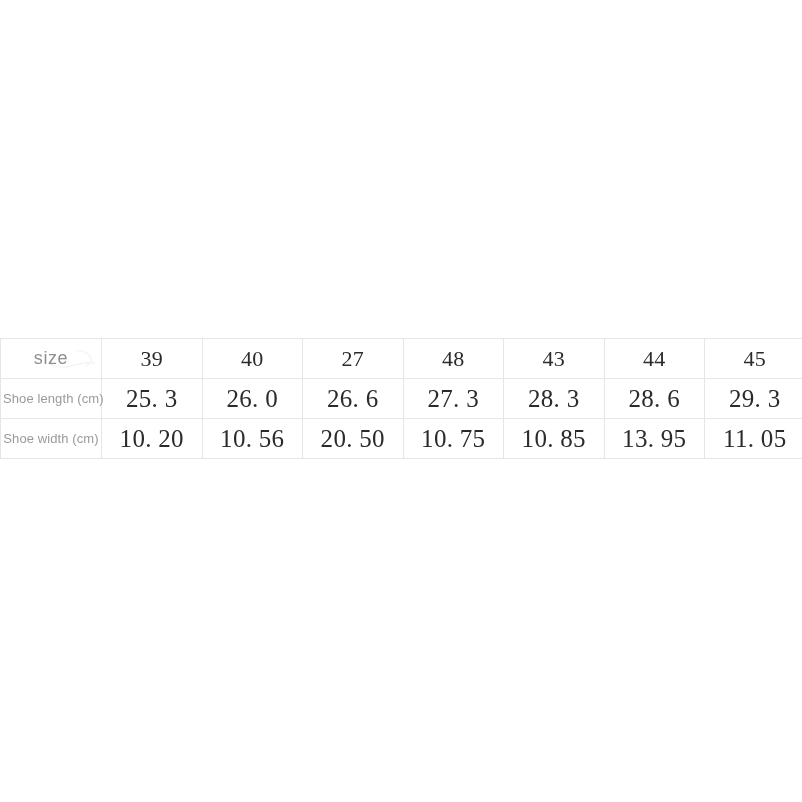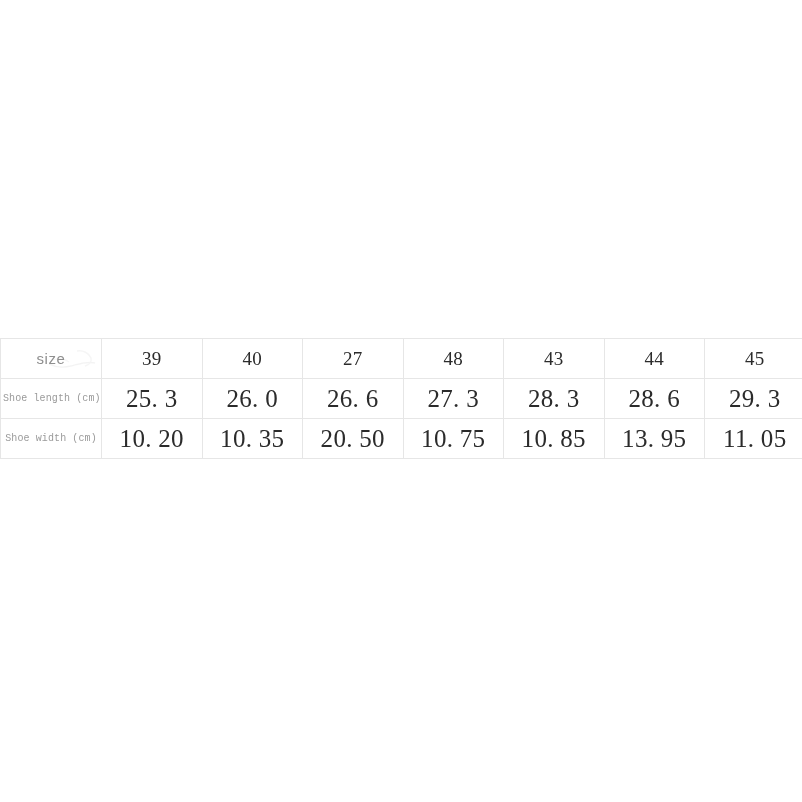--- a/index.html
+++ b/index.html
@@ -40,32 +40,32 @@
     text-align: center;
     vertical-align: middle;
     box-sizing: border-box;
     background: #ffffff;
   }
 
   
   td.row-label {
     background: #fbfbfb;
     color: #9a9a9a;
-    font-family: Liberation Mono, monospace;
-    font-size: 10px;
+    font-family: Liberation Sans, sans-serif;
+    font-size: 13px;
     letter-spacing: 0.1px;
     white-space: nowrap;
   }
 
   
   td.corner-label {
     background: #fbfbfb;
     color: #8f8f8f;
     font-family: "Liberation Sans", sans-serif;
-    font-size: 15px;
+    font-size: 18px;
     letter-spacing: 0.6px;
     position: relative;
   }
   td.corner-label .corner-text {
     position: relative;
     z-index: 2;
   }
   
   td.corner-label .corner-smudge {
     position: absolute;
@@ -82,21 +82,21 @@
 
   
   td.value-cell {
     color: #2b2b2b;
     font-family: "Liberation Serif", "DejaVu Serif", serif;
     font-size: 25px;
     letter-spacing: 0.3px;
     white-space: nowrap;
   }
   td.value-cell.head-size {
-    font-size: 19px;
+    font-size: 22px;
   }
 </style>
 </head>
 <body>
 
 <div id="size-chart-wrap">
   <table class="size-chart">
     <colgroup>
       <col class="label-col">
       <col class="data-col">
@@ -131,21 +131,21 @@
         <td class="value-cell">26. 0</td>
         <td class="value-cell">26. 6</td>
         <td class="value-cell">27. 3</td>
         <td class="value-cell">28. 3</td>
         <td class="value-cell">28. 6</td>
         <td class="value-cell">29. 3</td>
       </tr>
       <tr>
         <td class="row-label">Shoe width (cm)</td>
         <td class="value-cell">10. 20</td>
-        <td class="value-cell">10. 35</td>
+        <td class="value-cell">10. 56</td>
         <td class="value-cell">20. 50</td>
         <td class="value-cell">10. 75</td>
         <td class="value-cell">10. 85</td>
         <td class="value-cell">13. 95</td>
         <td class="value-cell">11. 05</td>
       </tr>
     </tbody>
   </table>
 </div>
 

